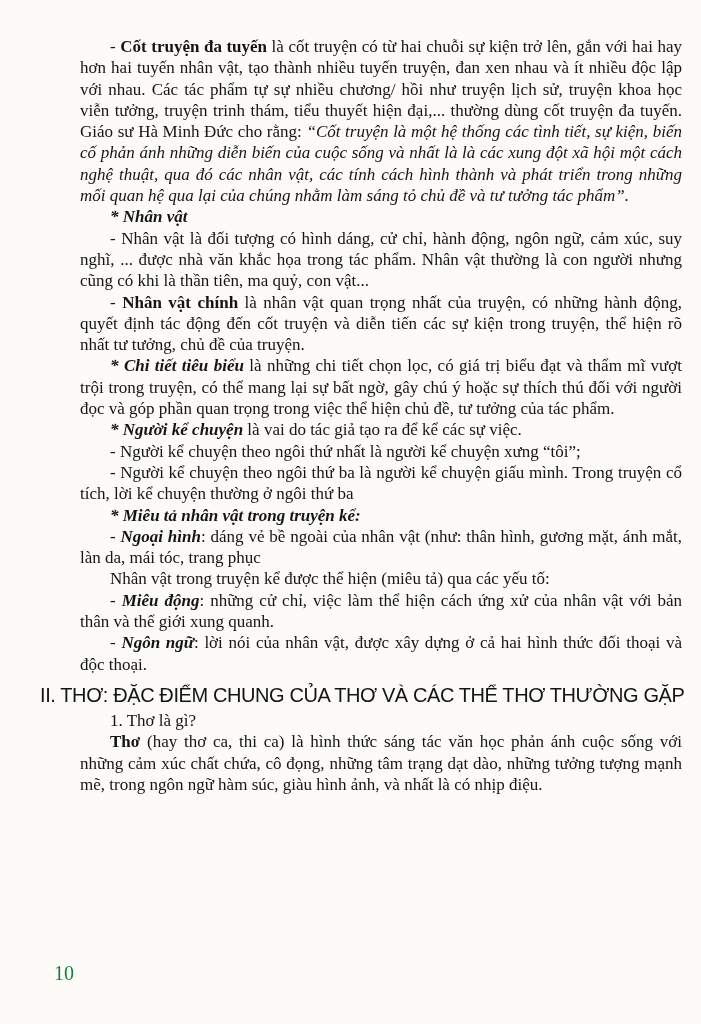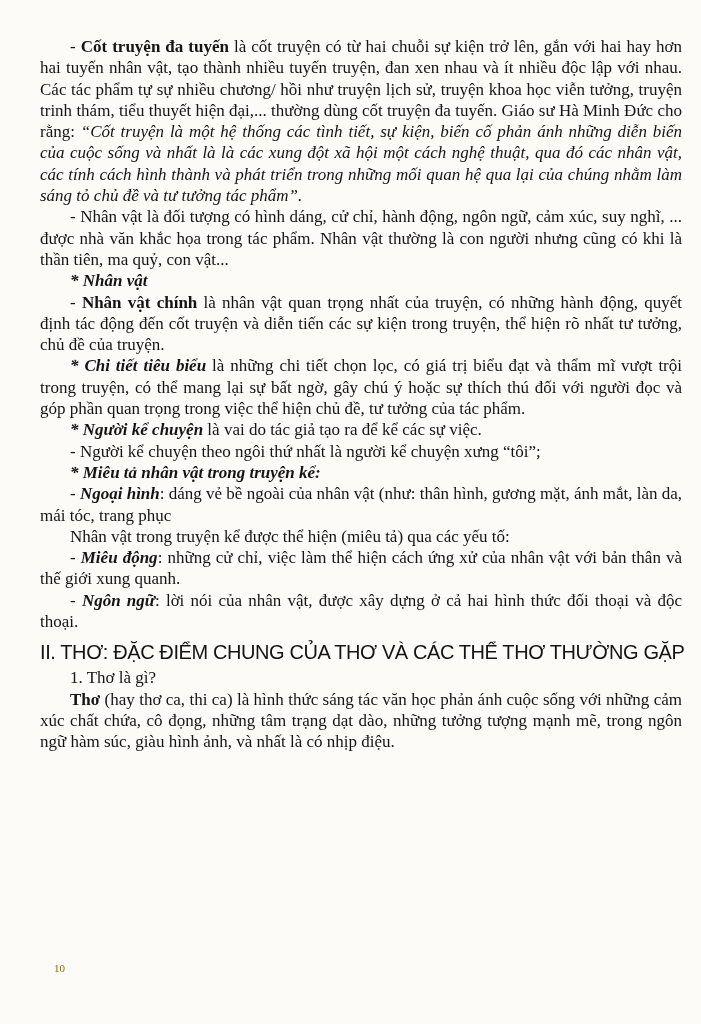--- a/index.html
+++ b/index.html
@@ -19,21 +19,21 @@
     left: 40px;
     top: 36px;
     width: 642px;
   }
   p.para {
     margin: 0;
     font-size: 17px;
     line-height: 21.3px;
     text-align: justify;
   }
-  p.indent { text-indent: 30px; }
+  p.indent { text-indent: 30px; margin-left: 40px; }
   .seg-normal { font-weight: 400; font-style: normal; }
   .seg-bold { font-weight: 700; }
   .seg-italic { font-style: italic; }
   .seg-bolditalic { font-weight: 700; font-style: italic; }
   p.heading {
     font-family: "Liberation Sans", sans-serif;
     font-weight: 700;
     font-size: 20px;
     line-height: 26px;
     letter-spacing: -0.4px;
@@ -43,36 +43,37 @@
     text-indent: 0;
   }
   p.subheading {
     font-weight: 700;
     text-indent: 30px;
   }
   .page-number {
     position: absolute;
     left: 54px;
     top: 962px;
-    font-size: 11px;
-    color: #a16207;
+    font-size: 20px;
+    color: #15803d;
   }
 </style>
 </head>
 <body>
 
 <div class="page">
   <div class="doc-body">
       <p class="para body indent"><span class="seg-normal">- </span><span class="seg-bold">Cốt truyện đa tuyến</span><span class="seg-normal"> là cốt truyện có từ hai chuỗi sự kiện trở lên, gắn với hai hay hơn hai tuyến nhân vật, tạo thành nhiều tuyến truyện, đan xen nhau và ít nhiều độc lập với nhau. Các tác phẩm tự sự nhiều chương/ hồi như truyện lịch sử, truyện khoa học viễn tưởng, truyện trinh thám, tiểu thuyết hiện đại,... thường dùng cốt truyện đa tuyến. Giáo sư Hà Minh Đức cho rằng: </span><span class="seg-italic">“Cốt truyện là một hệ thống các tình tiết, sự kiện, biến cố phản ánh những diễn biến của cuộc sống và nhất là là các xung đột xã hội một cách nghệ thuật, qua đó các nhân vật, các tính cách hình thành và phát triển trong những mối quan hệ qua lại của chúng nhằm làm sáng tỏ chủ đề và tư tưởng tác phẩm”.</span></p>
+      <p class="para body indent"><span class="seg-bolditalic">* Nhân vật</span></p>
       <p class="para body indent"><span class="seg-normal">- Nhân vật là đối tượng có hình dáng, cử chỉ, hành động, ngôn ngữ, cảm xúc, suy nghĩ, ... được nhà văn khắc họa trong tác phẩm. Nhân vật thường là con người nhưng cũng có khi là thần tiên, ma quỷ, con vật...</span></p>
-      <p class="para body indent"><span class="seg-bolditalic">* Nhân vật</span></p>
       <p class="para body indent"><span class="seg-normal">- </span><span class="seg-bold">Nhân vật chính</span><span class="seg-normal"> là nhân vật quan trọng nhất của truyện, có những hành động, quyết định tác động đến cốt truyện và diễn tiến các sự kiện trong truyện, thể hiện rõ nhất tư tưởng, chủ đề của truyện.</span></p>
       <p class="para body indent"><span class="seg-bolditalic">* Chi tiết tiêu biểu</span><span class="seg-normal"> là những chi tiết chọn lọc, có giá trị biểu đạt và thẩm mĩ vượt trội trong truyện, có thể mang lại sự bất ngờ, gây chú ý hoặc sự thích thú đối với người đọc và góp phần quan trọng trong việc thể hiện chủ đề, tư tưởng của tác phẩm.</span></p>
       <p class="para body indent"><span class="seg-bolditalic">* Người kể chuyện</span><span class="seg-normal"> là vai do tác giả tạo ra để kể các sự việc.</span></p>
       <p class="para body indent"><span class="seg-normal">- Người kể chuyện theo ngôi thứ nhất là người kể chuyện xưng “tôi”;</span></p>
+      <p class="para body indent"><span class="seg-normal">- Người kể chuyện theo ngôi thứ ba là người kể chuyện giấu mình. Trong truyện cổ tích, lời kể chuyện thường ở ngôi thứ ba</span></p>
       <p class="para body indent"><span class="seg-bolditalic">* Miêu tả nhân vật trong truyện kể:</span></p>
       <p class="para body indent"><span class="seg-normal">- </span><span class="seg-bolditalic">Ngoại hình</span><span class="seg-normal">: dáng vẻ bề ngoài của nhân vật (như: thân hình, gương mặt, ánh mắt, làn da, mái tóc, trang phục</span></p>
       <p class="para body indent"><span class="seg-normal">Nhân vật trong truyện kể được thể hiện (miêu tả) qua các yếu tố:</span></p>
       <p class="para body indent"><span class="seg-normal">- </span><span class="seg-bolditalic">Miêu động</span><span class="seg-normal">: những cử chỉ, việc làm thể hiện cách ứng xử của nhân vật với bản thân và thế giới xung quanh.</span></p>
       <p class="para body indent"><span class="seg-normal">- </span><span class="seg-bolditalic">Ngôn ngữ</span><span class="seg-normal">: lời nói của nhân vật, được xây dựng ở cả hai hình thức đối thoại và độc thoại.</span></p>
       <p class="para heading"><span class="seg-normal">II. THƠ: ĐẶC ĐIỂM CHUNG CỦA THƠ VÀ CÁC THỂ THƠ THƯỜNG GẶP</span></p>
       <p class="para subheading indent"><span class="seg-normal">1. Thơ là gì?</span></p>
       <p class="para body indent"><span class="seg-bold">Thơ</span><span class="seg-normal"> (hay thơ ca, thi ca) là hình thức sáng tác văn học phản ánh cuộc sống với những cảm xúc chất chứa, cô đọng, những tâm trạng dạt dào, những tưởng tượng mạnh mẽ, trong ngôn ngữ hàm súc, giàu hình ảnh, và nhất là có nhịp điệu.</span></p>
     </div>
   <div class="page-number">10</div>

